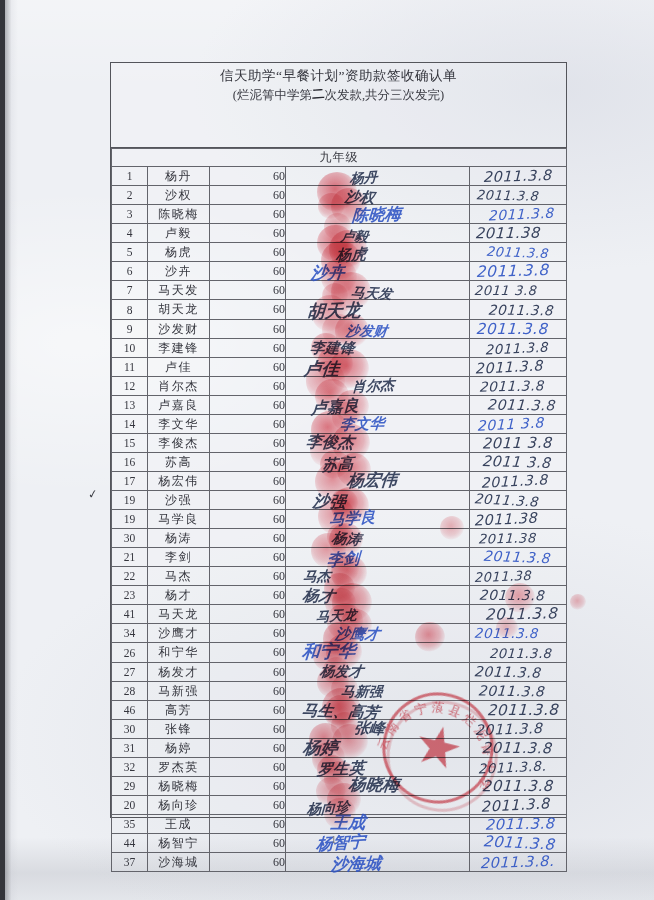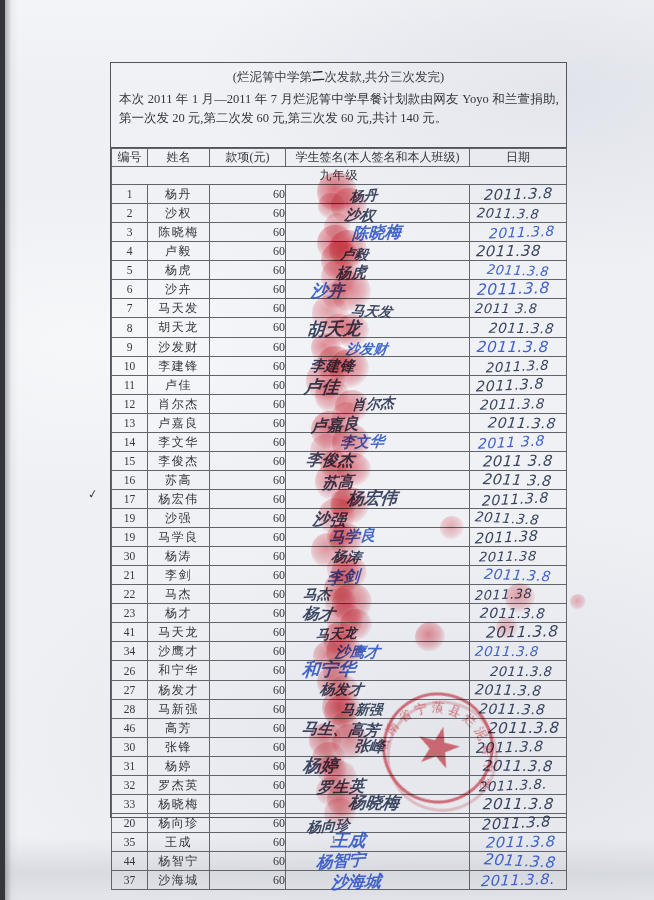--- a/index.html
+++ b/index.html
@@ -60,40 +60,33 @@
 </head>
 <body>
 
 <div class="paper">
   <div class="texture"></div>
   <div class="scan-edge-left"></div>
   <div class="scan-edge-fade"></div>
 
   <div class="doc-box">
     <div class="title-block">
+      <div class="doc-title">信天助学“早餐计划”资助款签收确认单</div>
       <div class="doc-subtitle"><span>(烂泥箐中学第</span><span class="hand-two">二</span><span>次发款,共分三次发完)</span></div>
-      <div class="doc-intro">本次 2011 年 1 月—2011 年 7 月烂泥箐中学早餐计划款由网友 Yoyo 和兰萱捐助,第一次发 20 元,第二次发 60 元,第三次发 60 元,共计 140 元。</div>
     </div>
 
     <table>
       <colgroup>
         <col style="width:36px">
           <col style="width:62px">
           <col style="width:76px">
           <col style="width:184px">
           <col style="width:97px">
       </colgroup>
       <thead>
-        <tr>
-          <th>编号</th>
-          <th>姓名</th>
-          <th>款项(元)</th>
-          <th>学生签名(本人签名和本人班级)</th>
-          <th>日期</th>
-        </tr>
         <tr class="group-row">
           <td colspan="5">九年级</td>
         </tr>
       </thead>
       <tbody id="rows-body">
           <tr>
       <td class="c-no">1</td>
       <td class="c-name">杨丹</td>
       <td class="c-amt">60</td>
       <td class="c-sig"><span class="hw sig ink-dark" style="margin-left: 64.482px; font-size: 13.7563px; transform: translateY(1.5px) rotate(-3.5deg) skewX(-6deg);">杨丹</span></td>
@@ -310,21 +303,21 @@
       <td class="c-date"><span class="hw date ink-dark" style="margin-left: 13.017px; font-size: 14.8033px; transform: rotate(0.6deg) skewX(-5deg);">2011.3.8</span></td>
     </tr>
           <tr>
       <td class="c-no">32</td>
       <td class="c-name">罗杰英</td>
       <td class="c-amt">60</td>
       <td class="c-sig"><span class="hw sig ink-dark" style="margin-left: 30.8693px; font-size: 15.8822px; transform: translateY(2px) rotate(-2.2deg) skewX(-6deg);">罗生英</span></td>
       <td class="c-date"><span class="hw date ink-dark" style="margin-left: 8.65811px; font-size: 13.3986px; transform: rotate(-2.7deg) skewX(-5deg);">2011.3.8.</span></td>
     </tr>
           <tr>
-      <td class="c-no">33</td>
+      <td class="c-no">29</td>
       <td class="c-name">杨晓梅</td>
       <td class="c-amt">60</td>
       <td class="c-sig"><span class="hw sig ink-dark" style="margin-left: 62.6966px; font-size: 16.7459px; transform: translateY(-0.8px) rotate(0.8deg) skewX(-6deg);">杨晓梅</span></td>
       <td class="c-date"><span class="hw date ink-dark" style="margin-left: 12.8819px; font-size: 15.0592px; transform: rotate(-0.2deg) skewX(-5deg);">2011.3.8</span></td>
     </tr>
           <tr>
       <td class="c-no">20</td>
       <td class="c-name">杨向珍</td>
       <td class="c-amt">60</td>
       <td class="c-sig"><span class="hw sig ink-dark" style="margin-left: 21.126px; font-size: 14.2175px; transform: translateY(3px) rotate(-3.5deg) skewX(-6deg);">杨向珍</span></td>

